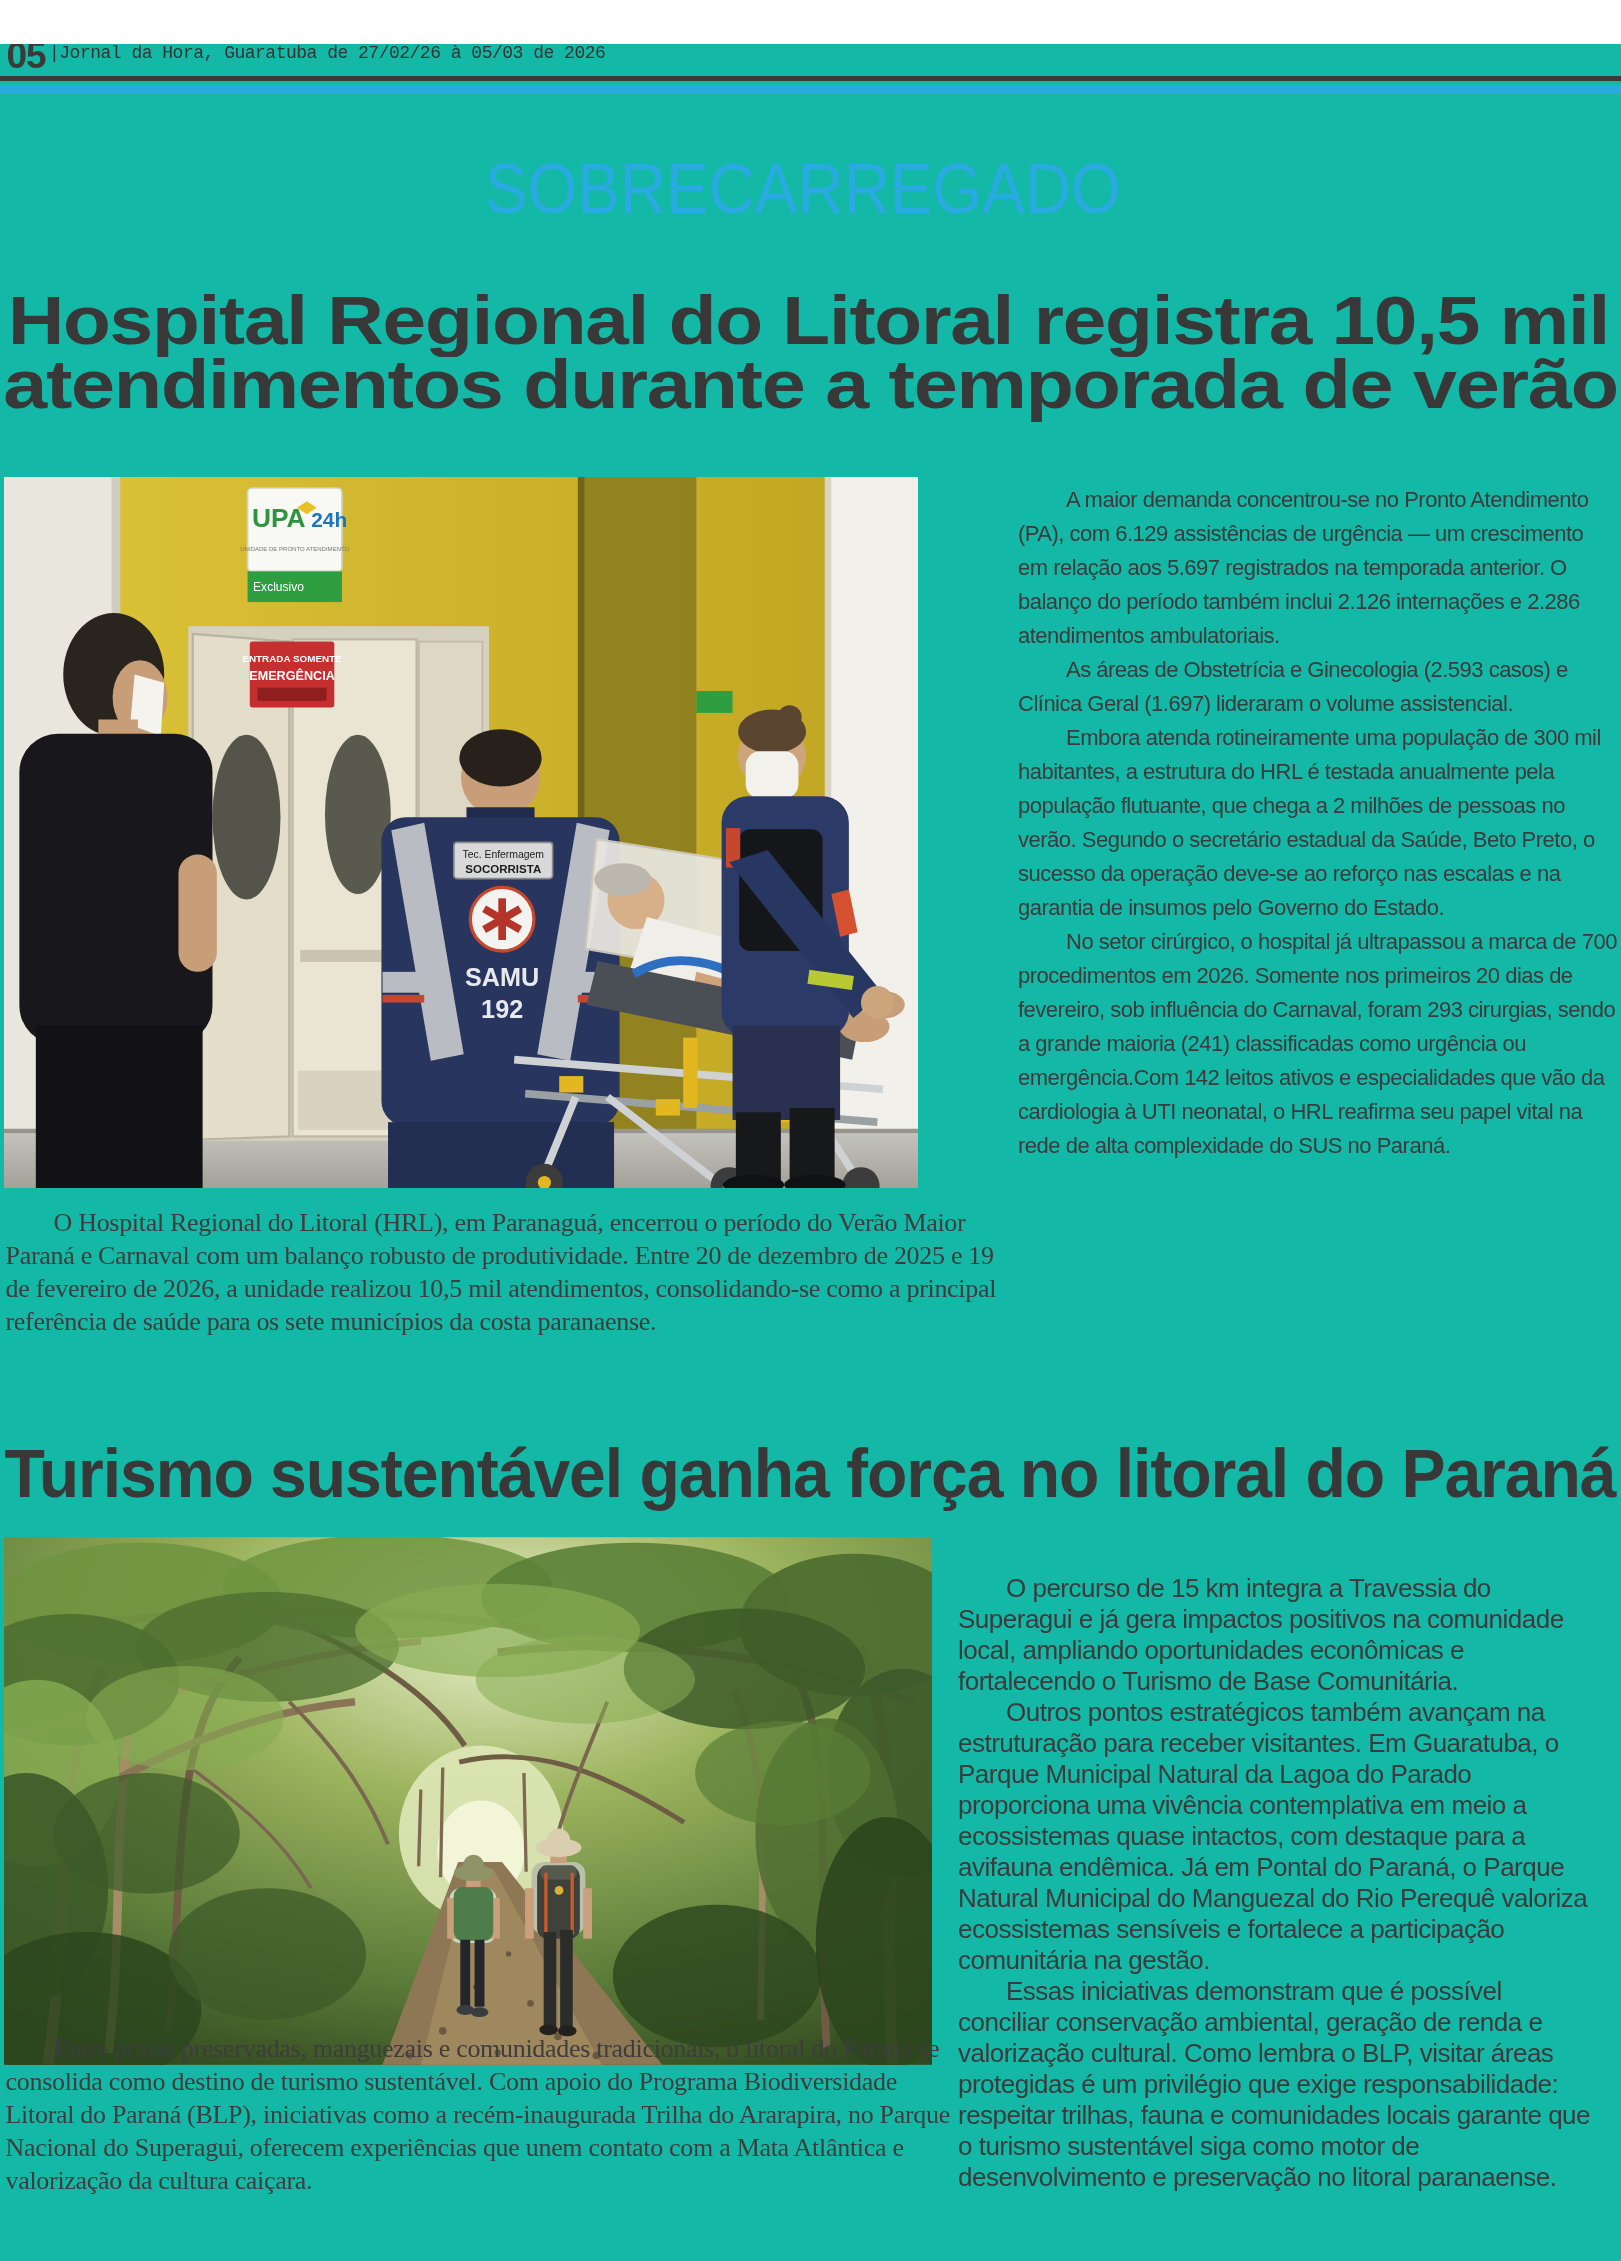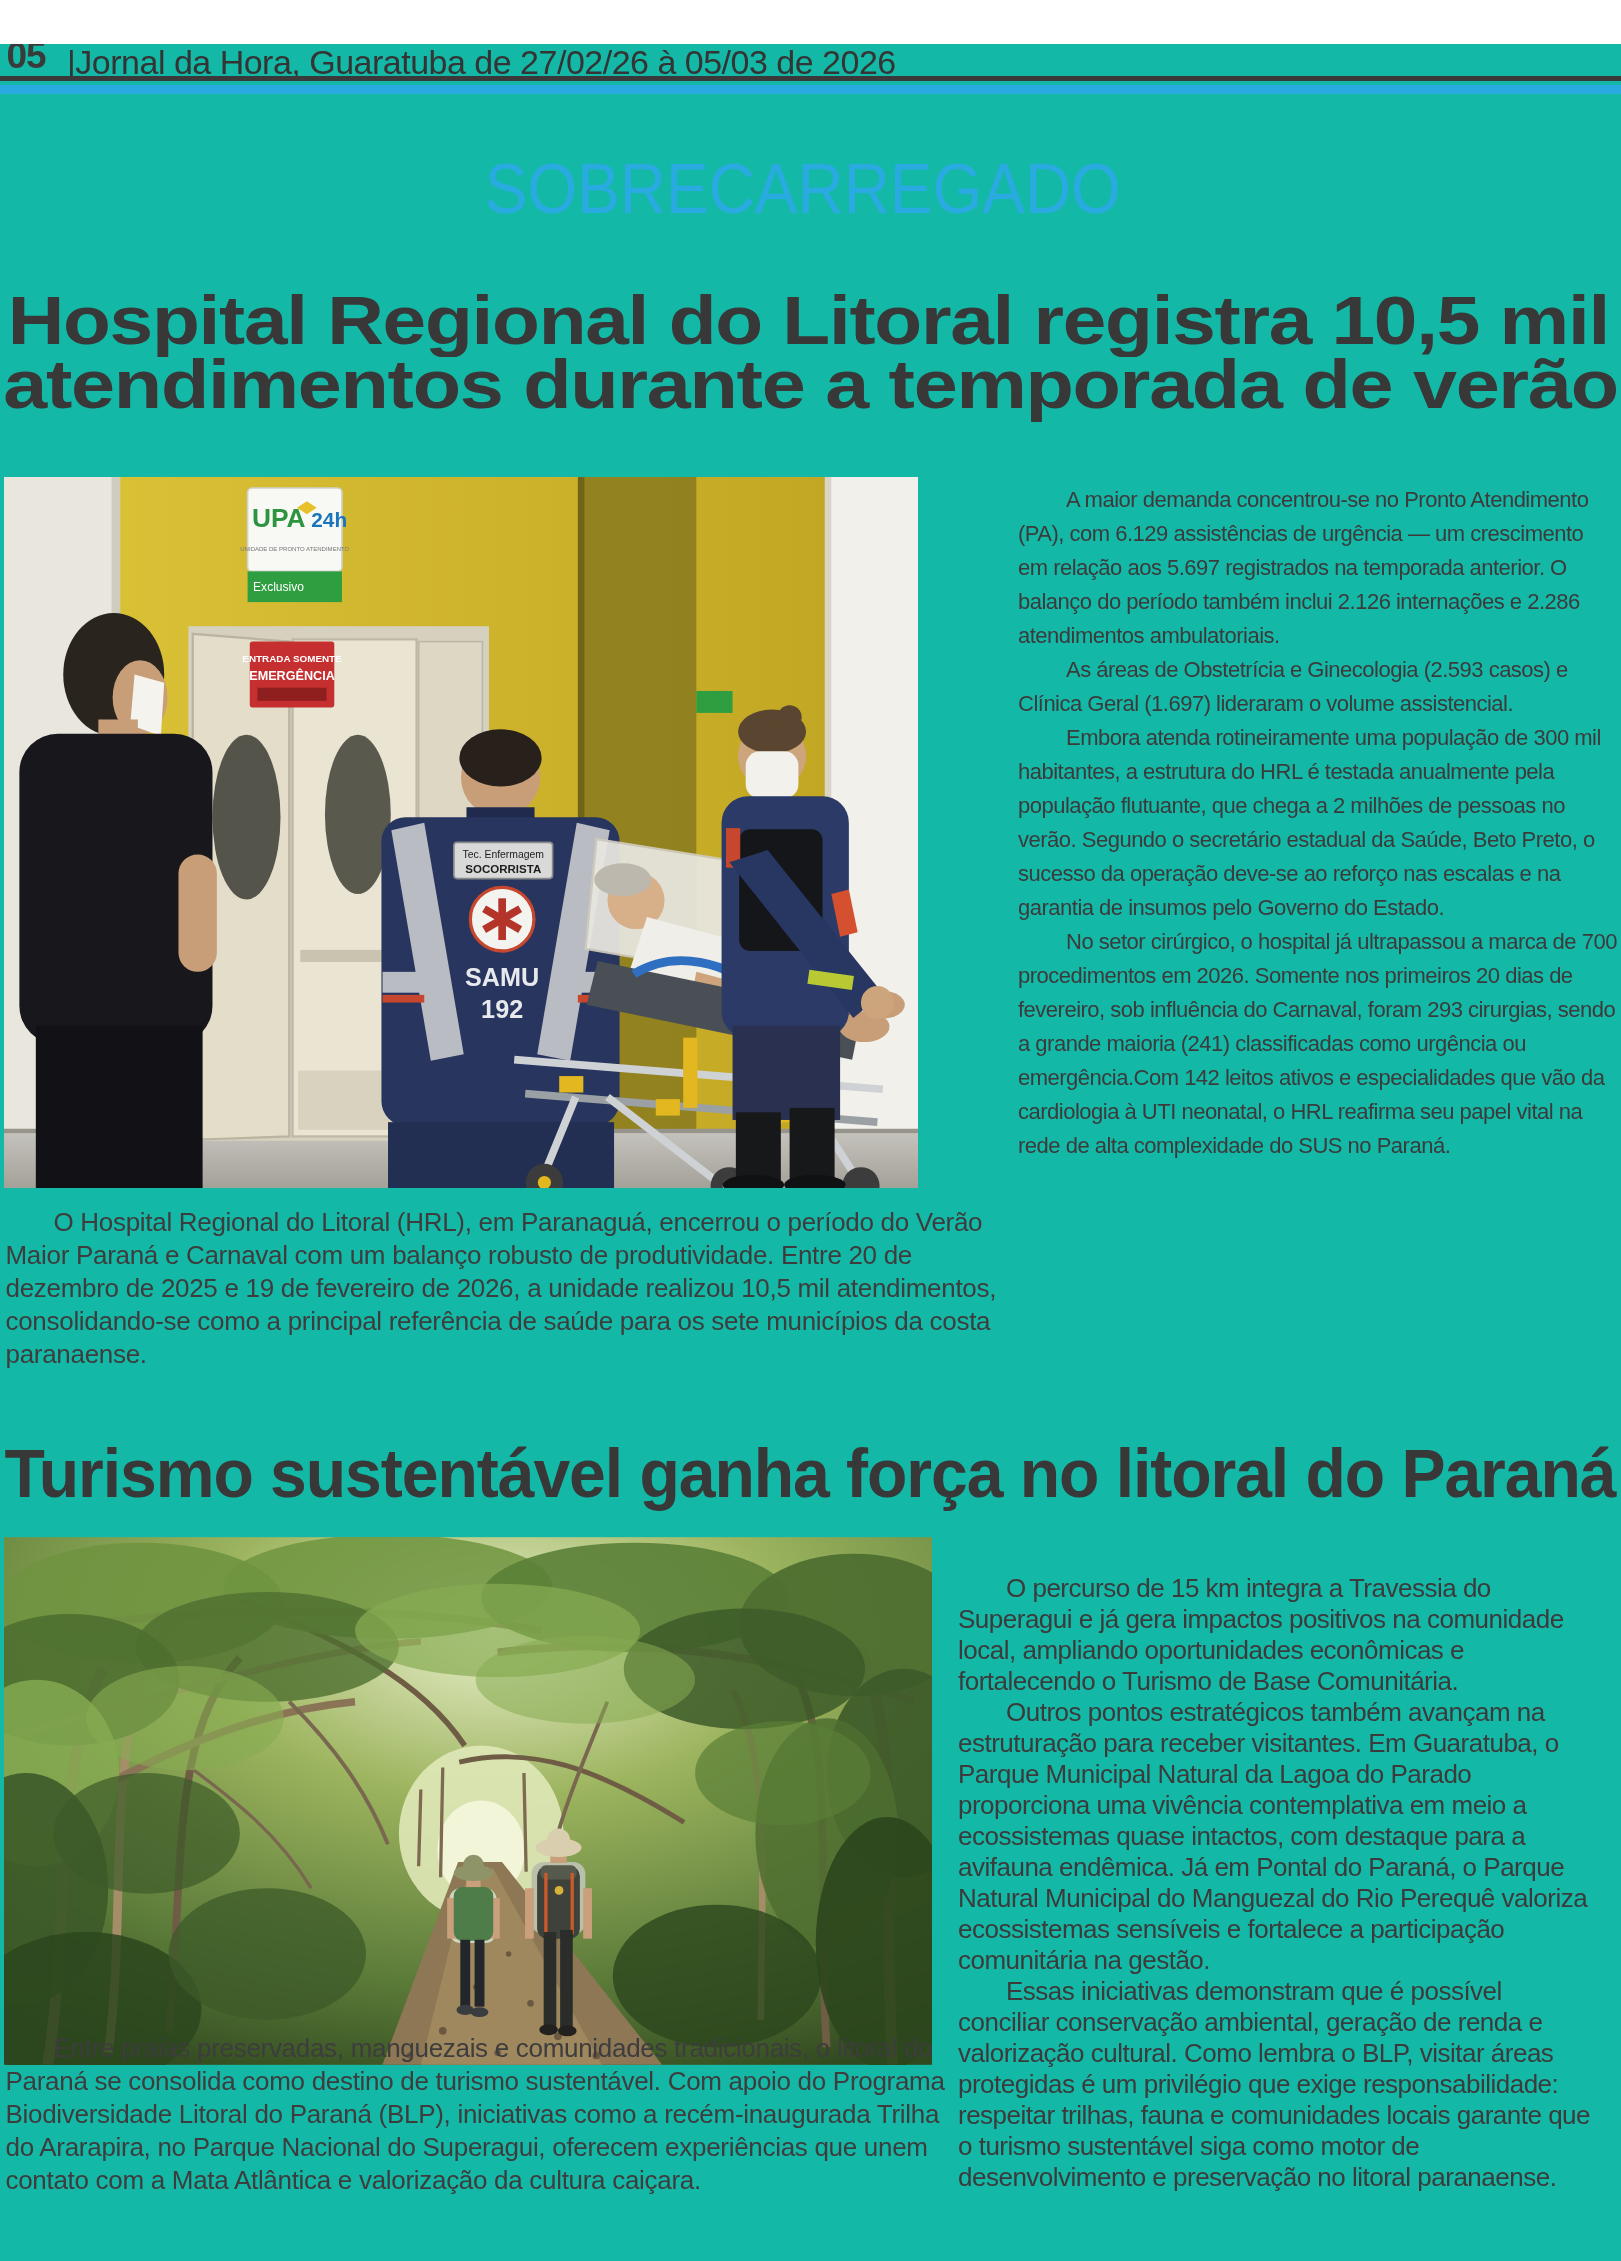--- a/index.html
+++ b/index.html
@@ -6,40 +6,40 @@
   .page{
     position:relative;width:1621px;height:2261px;background:#14b8a6;
     overflow:hidden;font-family:"Liberation Sans","DejaVu Sans",sans-serif;margin-top:44px;
   }
   
   .page-num{
     position:absolute;left:6.6px;top:-8.8px;font-size:37px;font-weight:800;
     color:#3a3a3a;letter-spacing:-1.1px;
   }
   .masthead{
-    position:absolute;left:67px;top:-1.1px;font-size:34px;font-weight:400;
-    color:#343434;letter-spacing:-0.5px;white-space:nowrap;
+    position:absolute;left:49px;top:-1.1px;font-size:18px;font-weight:400;
+    color:#343434;letter-spacing:-0.5px;white-space:nowrap;font-family:Liberation Mono, monospace;
   }
   .rule-dark{position:absolute;left:0;top:32px;width:1621px;height:5px;background:#3a3a3a;}
   .rule-cyan{position:absolute;left:0;top:41px;width:1621px;height:9.3px;background:#29abe2;}
   svg text{font-family:"Liberation Sans","DejaVu Sans",sans-serif;}
   .kicker-svg{position:absolute;left:0;top:105px;}
   .h1-svg{position:absolute;left:0;}
   .h2-svg{position:absolute;left:0;top:1393px;}
   .photo1{position:absolute;left:4.4px;top:433px;}
   .photo2{position:absolute;left:4.4px;top:1493px;}
   .caption1{
     position:absolute;left:5.5px;top:1162px;width:1004px;
     font-size:26px;line-height:33px;color:#3d3d3d;letter-spacing:-0.3px;
   }
   .caption2{
     position:absolute;left:5.5px;top:1988px;width:965px;
     font-size:26px;line-height:33px;color:#3d3d3d;letter-spacing:-0.3px;
   }
-  .caption1 p,.caption2 p{margin:0;text-indent:48px;}
+  .caption1 p,.caption2 p{margin:0;text-indent:48px;font-family:Liberation Serif, serif;}
   .col1{
     position:absolute;left:1018px;top:439px;width:599px;
     font-size:22px;line-height:34px;color:#3b3b3b;letter-spacing:-0.5px;
   }
   .col2{
     position:absolute;left:958px;top:1529px;width:633px;
     font-size:26px;line-height:31px;color:#3b3b3b;letter-spacing:-0.5px;
   }
   .col1 p,.col2 p{margin:0;text-indent:48px;}
 </style>

